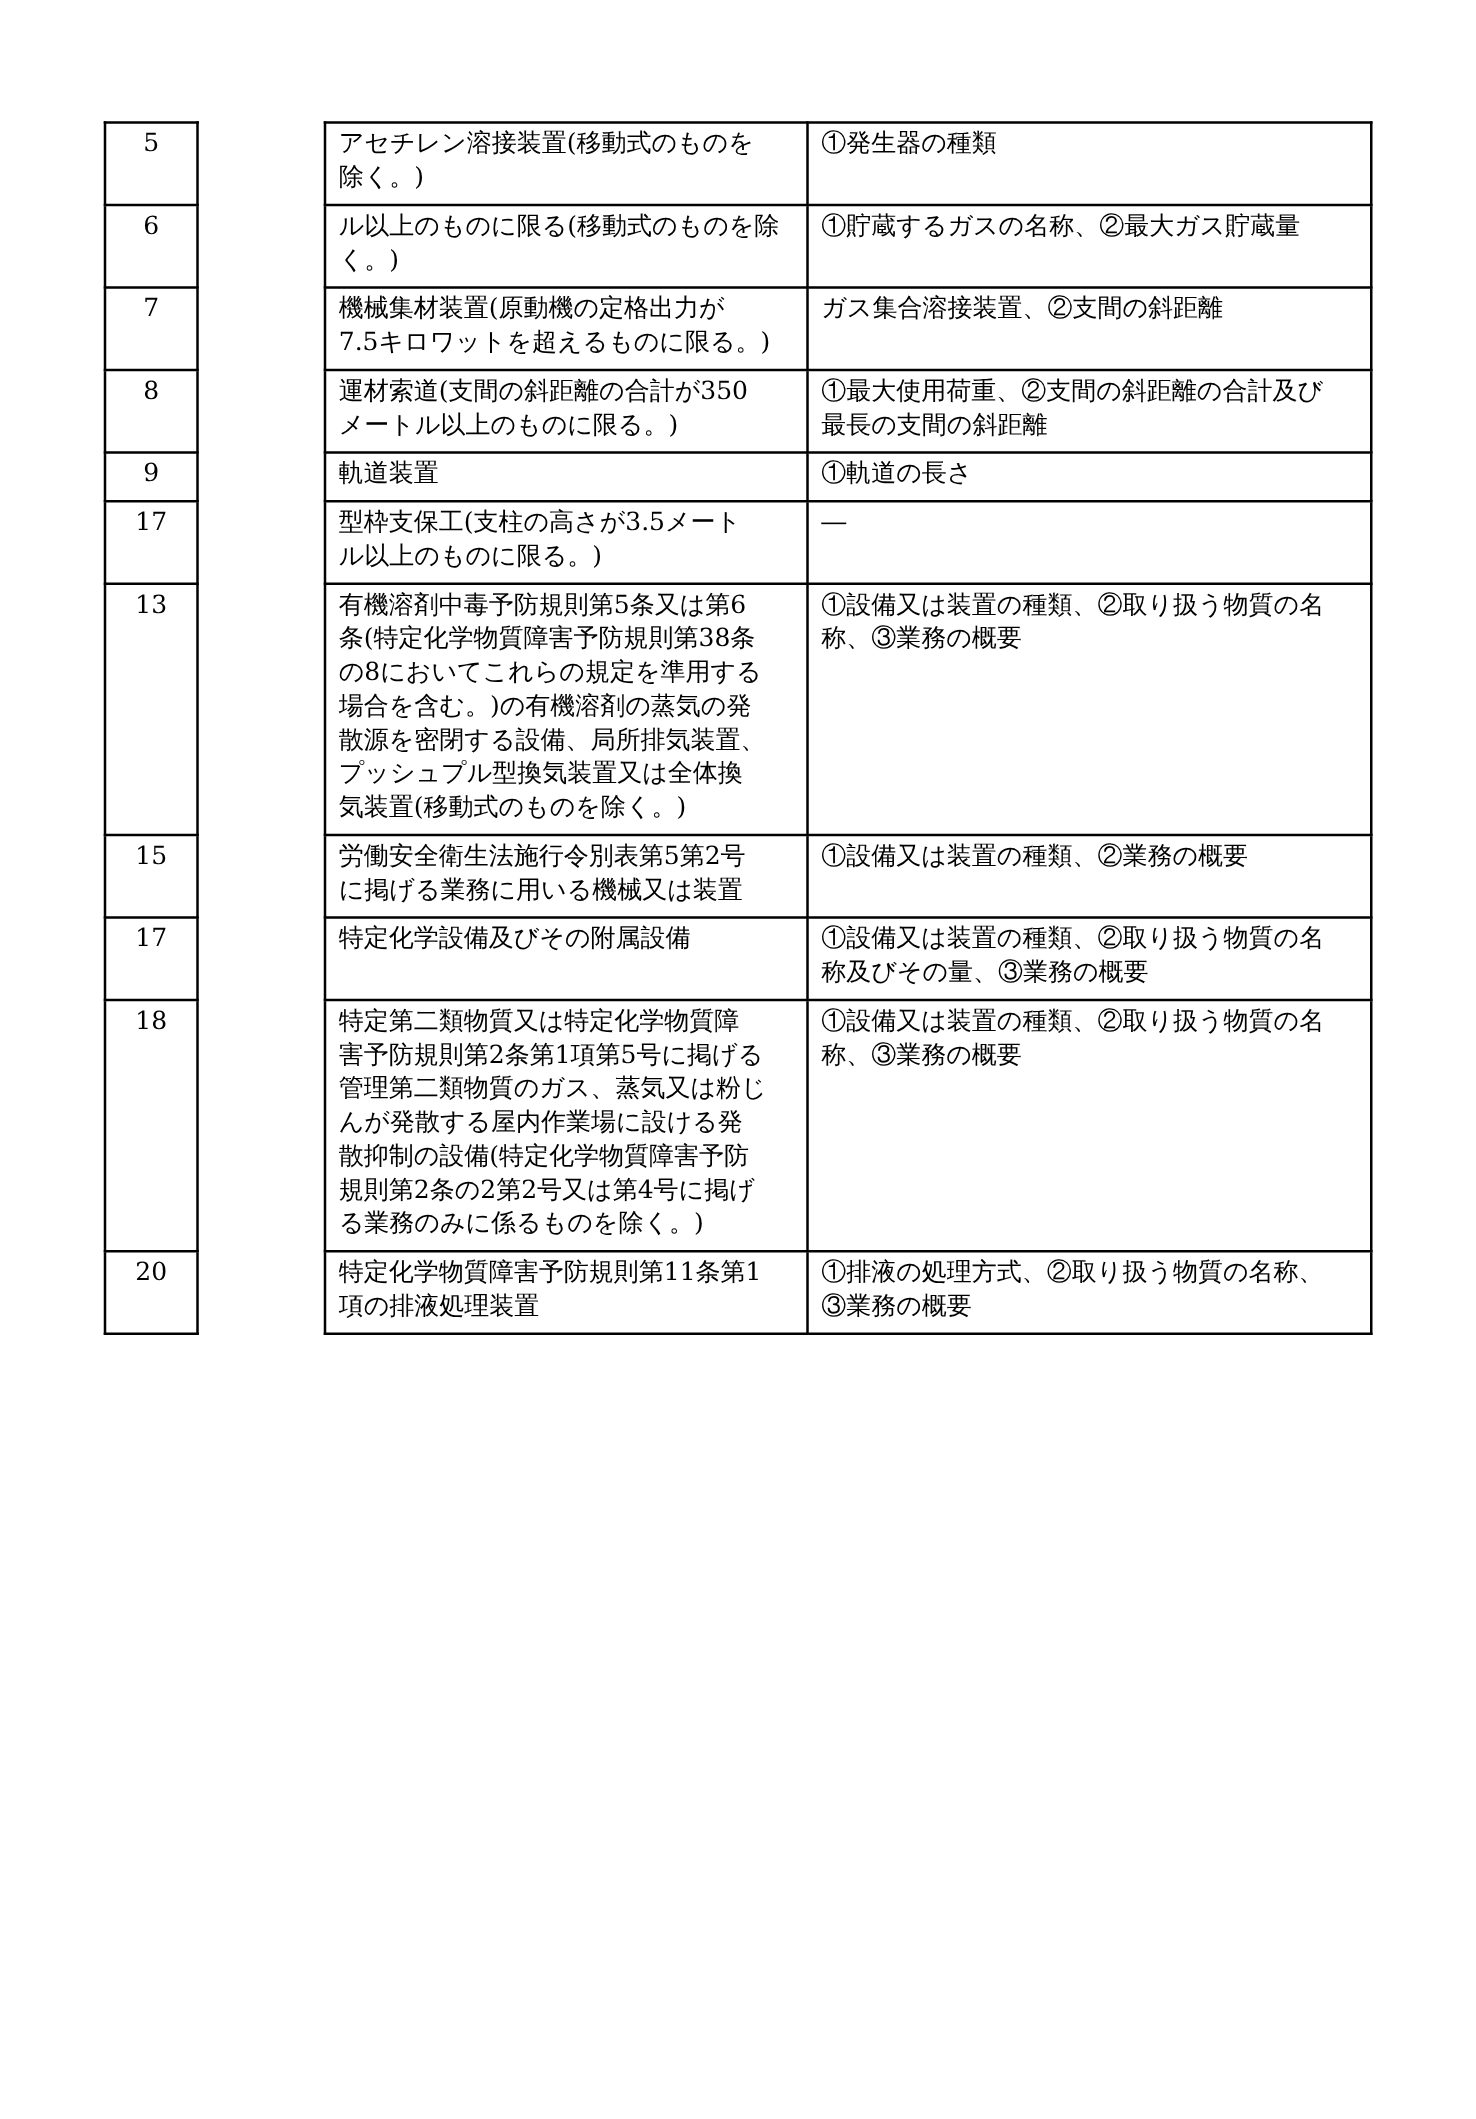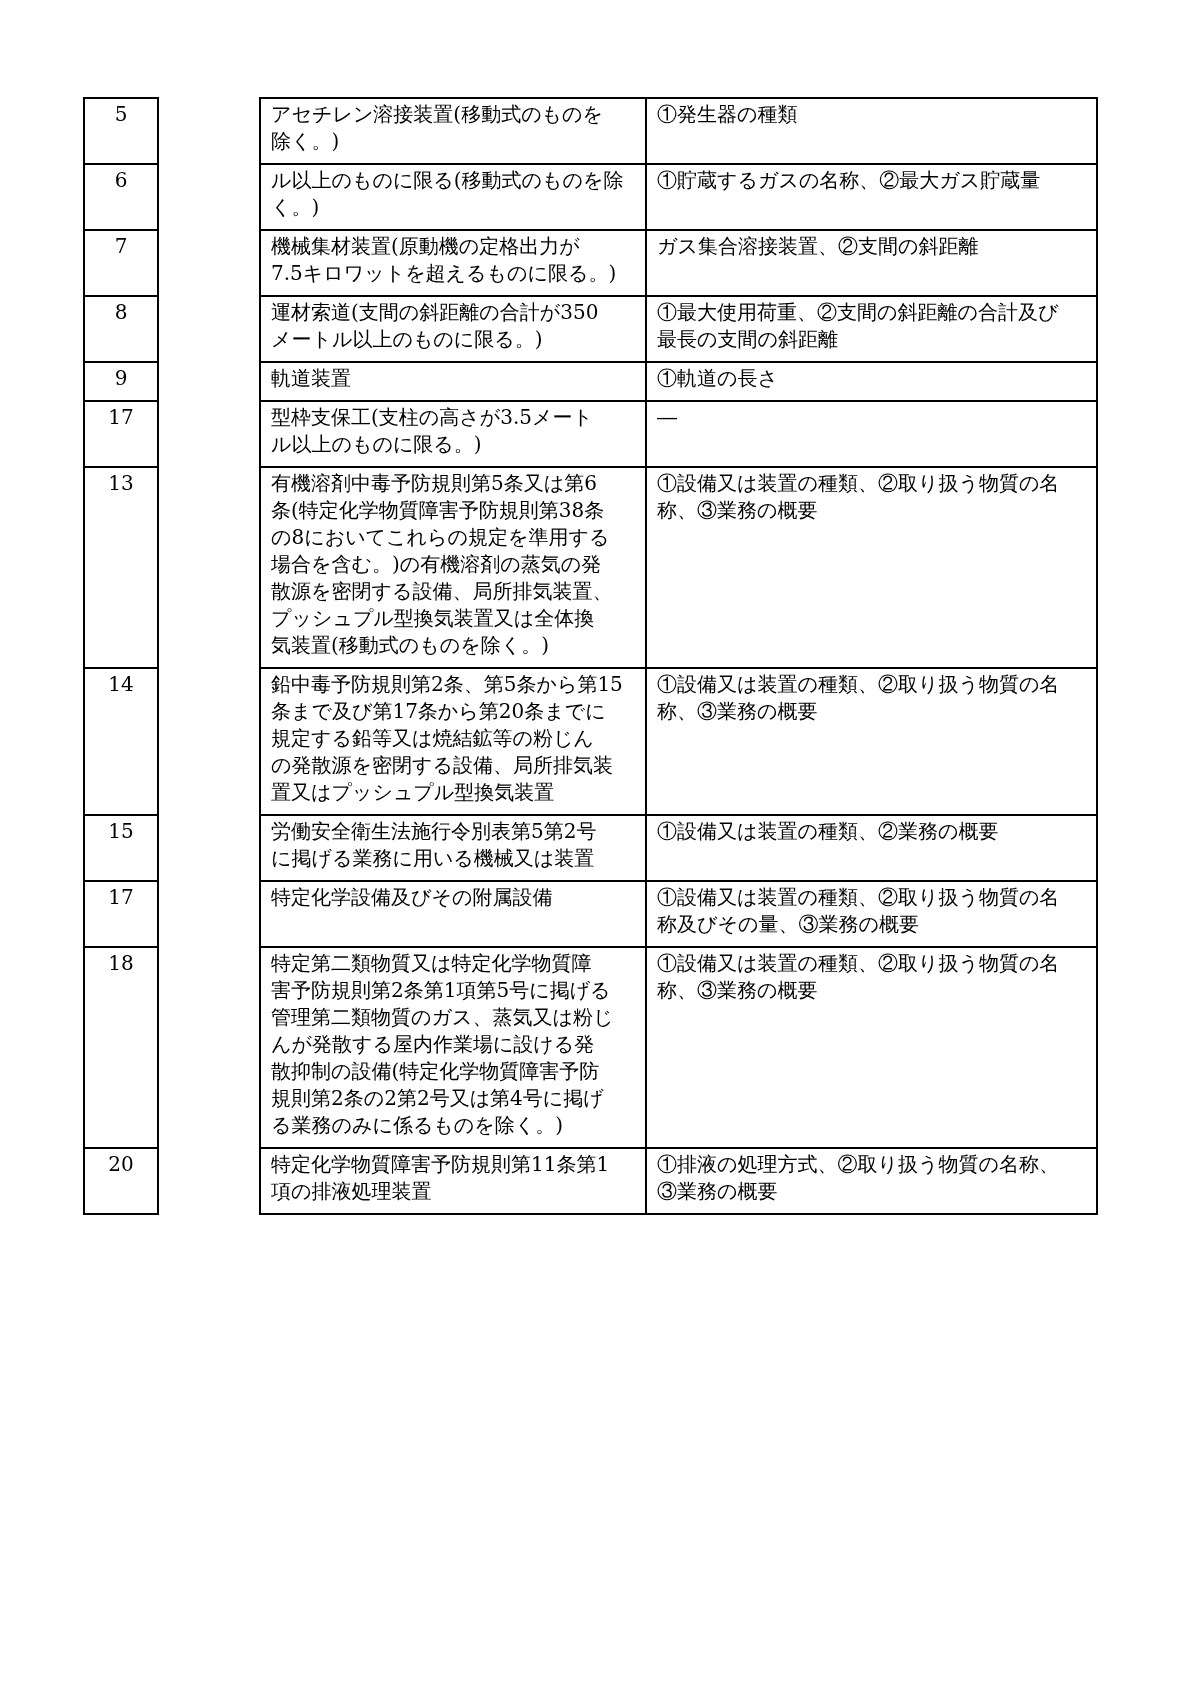--- a/index.html
+++ b/index.html
@@ -107,31 +107,20 @@
 条(特定化学物質障害予防規則第38条
 の8においてこれらの規定を準用する
 場合を含む。)の有機溶剤の蒸気の発
 散源を密閉する設備、局所排気装置、
 プッシュプル型換気装置又は全体換
 気装置(移動式のものを除く。)</td>
     <td class="items">①設備又は装置の種類、②取り扱う物質の名
 称、③業務の概要</td>
   </tr>
         <tr>
-    <td class="num">14</td>
-    <td class="gap"></td>
-    <td class="equip">鉛中毒予防規則第2条、第5条から第15
-条まで及び第17条から第20条までに
-規定する鉛等又は焼結鉱等の粉じん
-の発散源を密閉する設備、局所排気装
-置又はプッシュプル型換気装置</td>
-    <td class="items">①設備又は装置の種類、②取り扱う物質の名
-称、③業務の概要</td>
-  </tr>
-        <tr>
     <td class="num">15</td>
     <td class="gap"></td>
     <td class="equip">労働安全衛生法施行令別表第5第2号
 に掲げる業務に用いる機械又は装置</td>
     <td class="items">①設備又は装置の種類、②業務の概要</td>
   </tr>
         <tr>
     <td class="num">17</td>
     <td class="gap"></td>
     <td class="equip">特定化学設備及びその附属設備</td>

